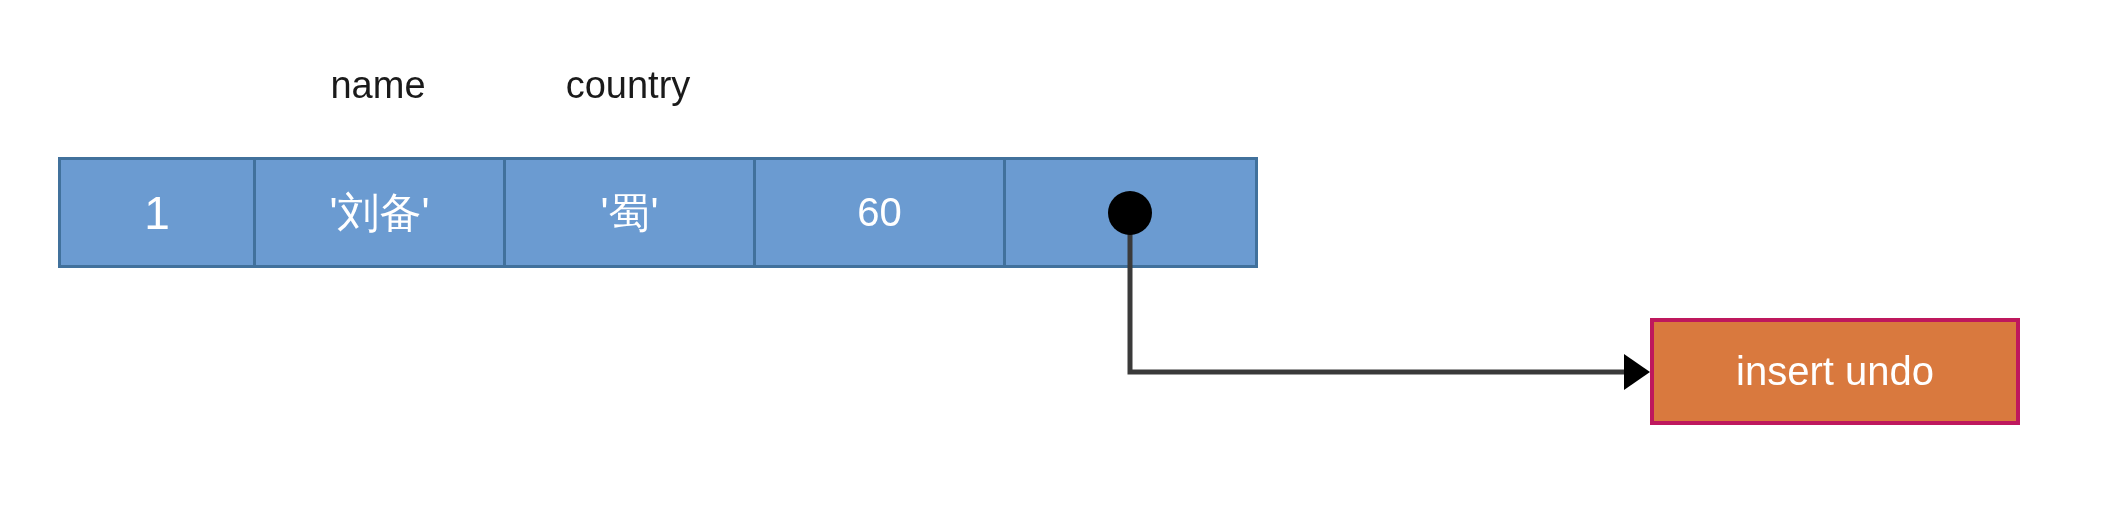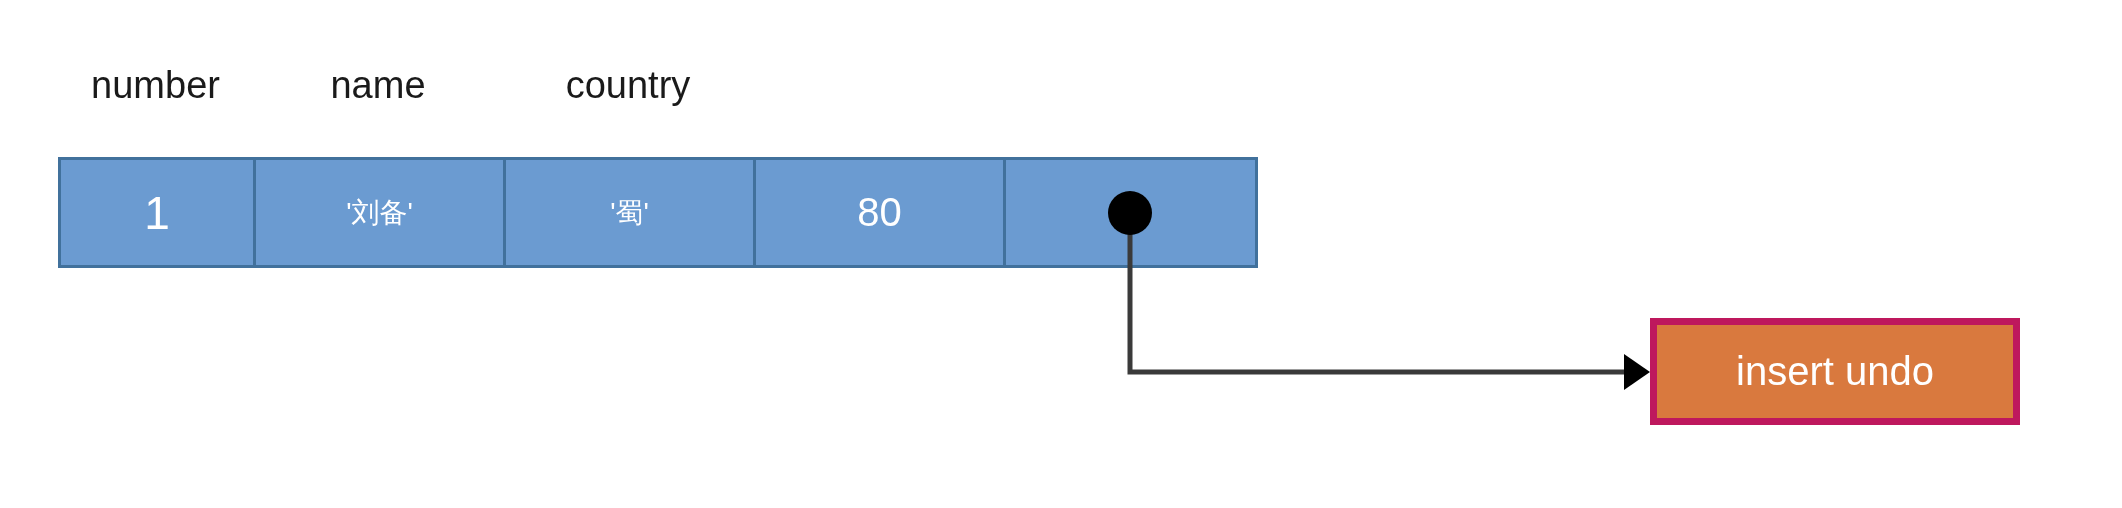--- a/index.html
+++ b/index.html
@@ -59,21 +59,21 @@
   .record-cell:last-child {
     border-right: none;
   }
   .cell-number  { width: 195px; }
   .cell-name    { width: 250px; }
   .cell-country { width: 250px; }
   .cell-trxid   { width: 250px; }
   .cell-rollptr { width: 249px; }
 
   .cell-number .cell-text { font-size: 46px; }
-  .cell-cjk .cell-text { font-size: 28px; }
+  .cell-cjk .cell-text { font-size: 42px; }
 
   
   .pointer-dot {
     position: absolute;
     left: 1108px;
     top: 191px;
     width: 44px;
     height: 44px;
     border-radius: 50%;
     background: #000000;
@@ -93,51 +93,50 @@
 
   
   .undo-box {
     position: absolute;
     left: 1650px;
     top: 318px;
     width: 370px;
     height: 107px;
     box-sizing: border-box;
     background: #D9793E;
-    border: 7px solid #be185d;
+    border: 4px solid #be185d;
     display: flex;
     align-items: center;
     justify-content: center;
     color: #ffffff;
     font-size: 40px;
     font-weight: 400;
     white-space: nowrap;
   }
 </style>
 </head>
 <body>
 
 <div id="canvas">
 
-  <div class="col-header" style="left:58px;  width:195px;">number</div>
   <div class="col-header" style="left:503px; width:250px;">country</div>
   <div class="col-header" style="left:253px; width:250px;">name</div>
 
   <div class="record-table">
     <div class="record-cell cell-number">
       <span class="cell-text">1</span>
     </div>
     <div class="record-cell cell-name cell-cjk">
       <span class="cell-text">'刘备'</span>
     </div>
     <div class="record-cell cell-country cell-cjk">
       <span class="cell-text">'蜀'</span>
     </div>
     <div class="record-cell cell-trxid">
-      <span class="cell-text">80</span>
+      <span class="cell-text">60</span>
     </div>
     <div class="record-cell cell-rollptr">
       <span class="cell-text"></span>
     </div>
   </div>
 
   <div class="pointer-dot"></div>
 
   <svg class="connector" viewBox="0 0 2122 508">
     <path d="M 1130 213 L 1130 372 L 1628 372" fill="none" stroke="#3A3A3A" stroke-width="5"></path>

